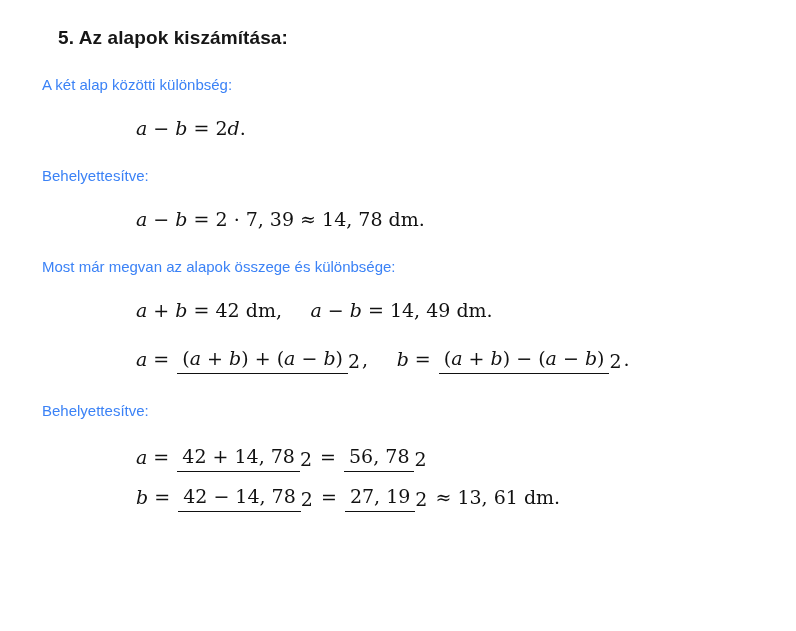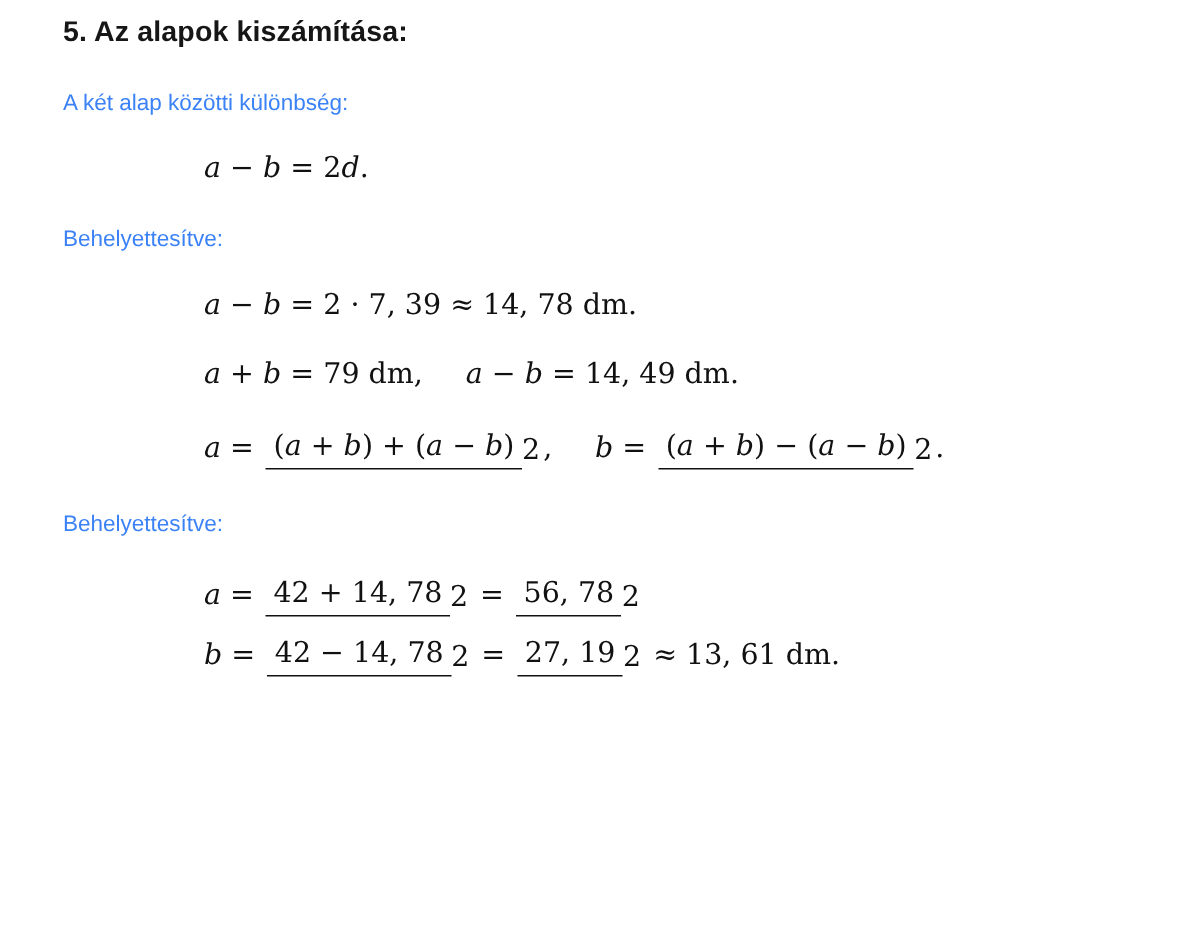--- a/index.html
+++ b/index.html
@@ -4,21 +4,21 @@
 <style>
   html, body { margin: 0; padding: 0; background: #ffffff; }
   body {
     width: 796px; height: 631px; overflow: hidden;
     font-family: "Liberation Sans", "DejaVu Sans", sans-serif;
     color: #1a1a1a;
   }
   .page { padding: 10px 42px 0 42px; box-sizing: border-box; }
   .heading {
     font-size: 19px; font-weight: 700; color: #161616;
-    margin: 0; line-height: 23px; letter-spacing: 0.1px;
+    margin: 16px; line-height: 23px; letter-spacing: 0.1px;
   }
   .para {
     font-size: 15px; line-height: 19px; margin: 26px 0 0 0; color: #3b82f6;
   }
   .math {
     font-family: "DejaVu Serif", "Liberation Serif", serif;
     font-size: 19px; line-height: 24px; color: #111111;
     padding-left: 94px; margin: 22px 0 0 0;
   }
   .math.tall { margin-top: 25px; }
@@ -44,22 +44,23 @@
   <h1 class="heading">5. Az alapok kiszámítása:</h1>
 
   <p class="para">A két alap közötti különbség:</p>
 
   <div class="math"><span class="mvar">a</span><span> − </span><span class="mvar">b</span><span> = 2</span><span class="mvar">d</span><span>.</span></div>
 
   <p class="para">Behelyettesítve:</p>
 
   <div class="math"><span class="mvar">a</span><span> − </span><span class="mvar">b</span><span> = 2 · 7, 39 ≈ 14, 78 dm.</span></div>
 
+  <p class="para">Most már megvan az alapok összege és különbsége:</p>
 
-  <div class="math"><span class="mvar">a</span><span> + </span><span class="mvar">b</span><span> = 79 dm,</span><span class="qsp"></span><span class="mvar">a</span><span> − </span><span class="mvar">b</span><span> = 14, 49 dm.</span></div>
+  <div class="math"><span class="mvar">a</span><span> + </span><span class="mvar">b</span><span> = 42 dm,</span><span class="qsp"></span><span class="mvar">a</span><span> − </span><span class="mvar">b</span><span> = 14, 49 dm.</span></div>
 
 
   <div class="math tall"><span class="mvar">a</span><span> = </span><span class="frac"><span class="num"><span>(</span><span class="mvar">a</span><span> + </span><span class="mvar">b</span><span>) + (</span><span class="mvar">a</span><span> − </span><span class="mvar">b</span><span>)</span></span><span class="den"><span>2</span></span></span><span>,</span><span class="qsp"></span><span class="mvar">b</span><span> = </span><span class="frac"><span class="num"><span>(</span><span class="mvar">a</span><span> + </span><span class="mvar">b</span><span>) − (</span><span class="mvar">a</span><span> − </span><span class="mvar">b</span><span>)</span></span><span class="den"><span>2</span></span></span><span>.</span></div>
 
   <p class="para">Behelyettesítve:</p>
 
   <div class="math tall"><span class="mvar">a</span><span> = </span><span class="frac"><span class="num"><span>42 + 14, 78</span></span><span class="den"><span>2</span></span></span><span> = </span><span class="frac"><span class="num"><span>56, 78</span></span><span class="den"><span>2</span></span></span></div>
 
   <div class="math tight"><span class="mvar">b</span><span> = </span><span class="frac"><span class="num"><span>42 − 14, 78</span></span><span class="den"><span>2</span></span></span><span> = </span><span class="frac"><span class="num"><span>27, 19</span></span><span class="den"><span>2</span></span></span><span> ≈ 13, 61 dm.</span></div>
 </div>

